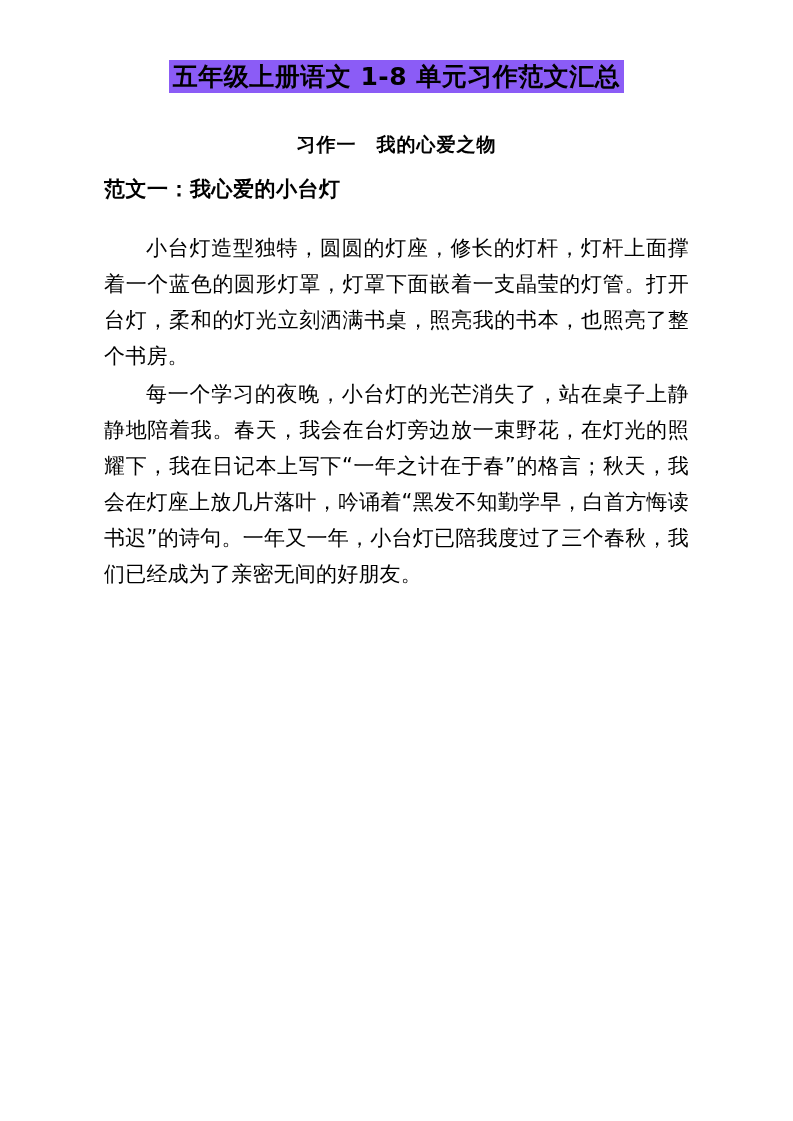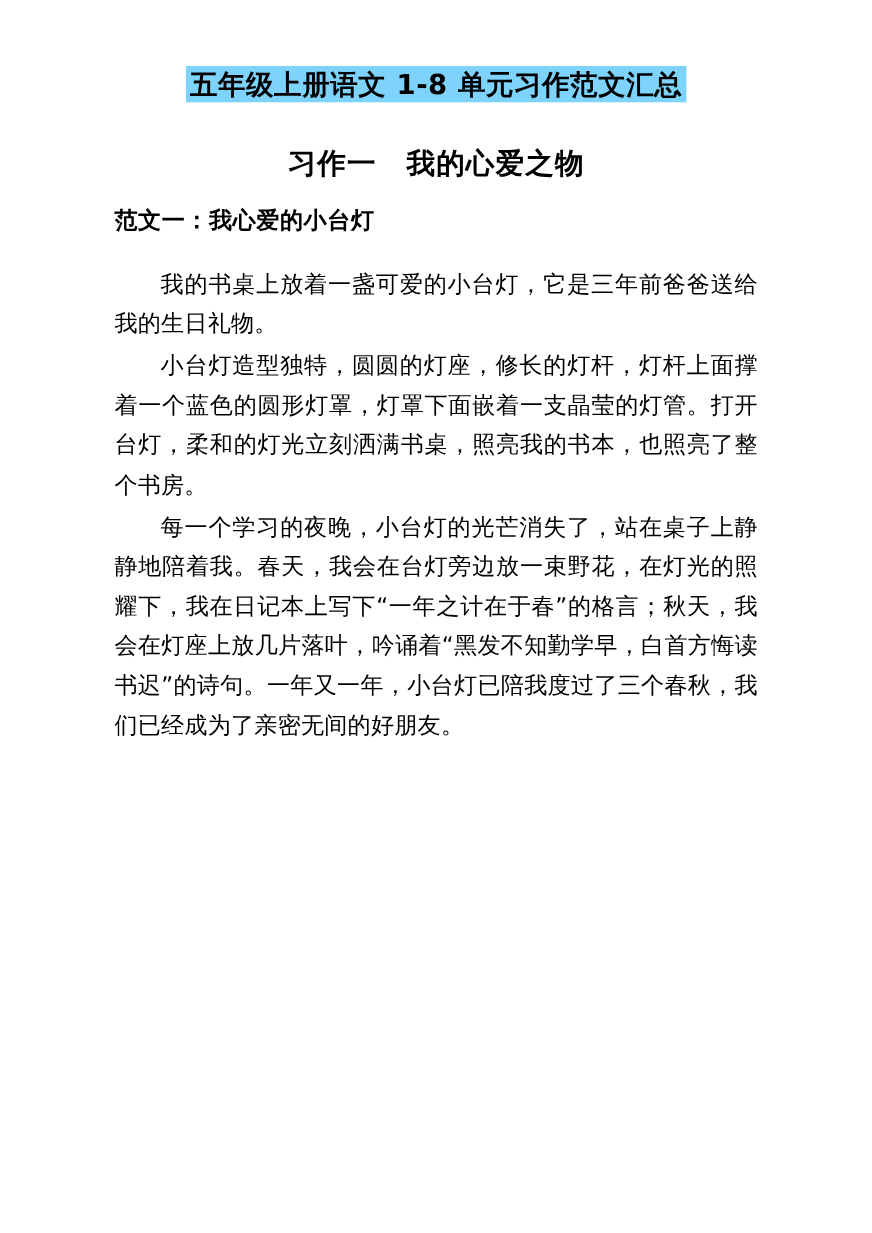--- a/index.html
+++ b/index.html
@@ -23,27 +23,27 @@
   }
   .doc-title {
     text-align: center;
     font-size: 25px;
     font-weight: bold;
     line-height: 1.5;
     letter-spacing: 0.5px;
     margin: 0 0 34px 0;
   }
   .doc-title .hl {
-    background: #7dd3fc;
+    background: #8b5cf6;
     padding: 2px 4px;
     text-align: center;
   }
   .section-heading {
     text-align: center;
-    font-size: 26px;
+    font-size: 19px;
     font-weight: bold;
     line-height: 1.5;
     margin: 0 0 16px 0;
     letter-spacing: 1px;
   }
   .sub-heading {
     text-align: left;
     font-size: 21px;
     font-weight: bold;
     line-height: 1.5;
@@ -64,17 +64,16 @@
 <body>
 
 <div class="page">
 
   <h1 class="doc-title"><span class="hl">五年级上册语文 1-8 单元习作范文汇总</span></h1>
 
   <h2 class="section-heading">习作一　我的心爱之物</h2>
 
   <h3 class="sub-heading">范文一：我心爱的小台灯</h3>
 
-  <p class="para">我的书桌上放着一盏可爱的小台灯，它是三年前爸爸送给我的生日礼物。</p>
   <p class="para">小台灯造型独特，圆圆的灯座，修长的灯杆，灯杆上面撑着一个蓝色的圆形灯罩，灯罩下面嵌着一支晶莹的灯管。打开台灯，柔和的灯光立刻洒满书桌，照亮我的书本，也照亮了整个书房。</p>
   <p class="para">每一个学习的夜晚，小台灯的光芒消失了，站在桌子上静静地陪着我。春天，我会在台灯旁边放一束野花，在灯光的照耀下，我在日记本上写下“一年之计在于春”的格言；秋天，我会在灯座上放几片落叶，吟诵着“黑发不知勤学早，白首方悔读书迟”的诗句。一年又一年，小台灯已陪我度过了三个春秋，我们已经成为了亲密无间的好朋友。</p>
 
 </div>
 
 </body></html>

